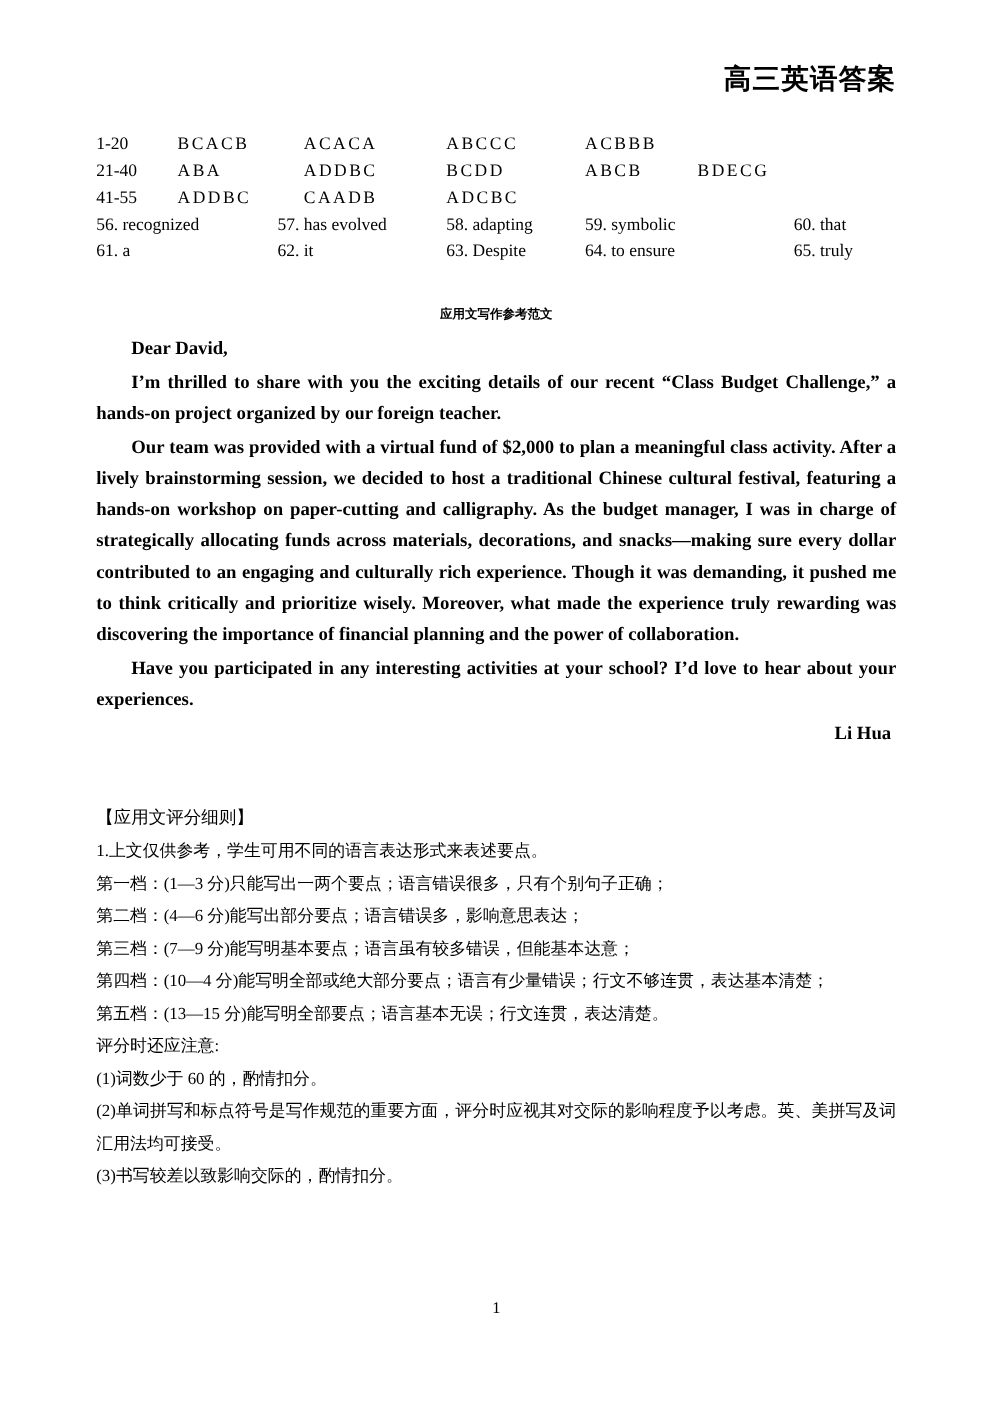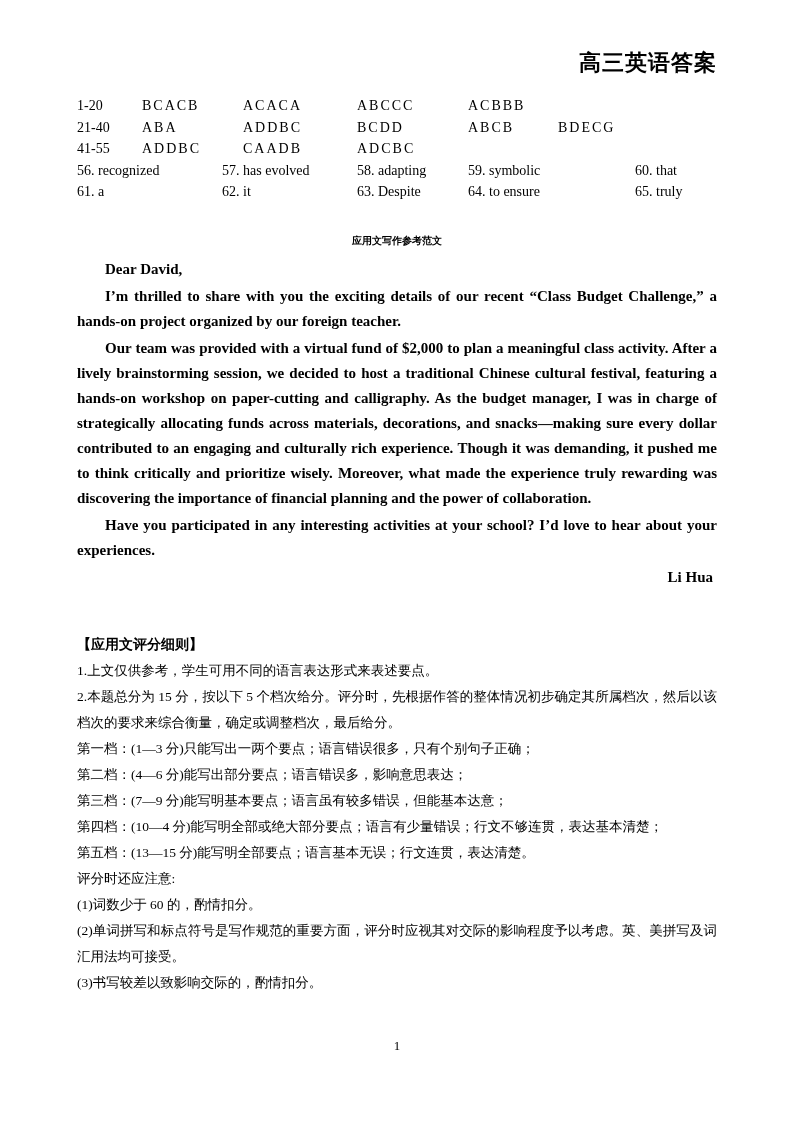--- a/index.html
+++ b/index.html
@@ -16,21 +16,21 @@
     left: 77px; top: 0;
     width: 640px;
   }
   .doc-title {
     margin-top: 48px;
     text-align: right;
     font-size: 22px;
     font-weight: bold;
     letter-spacing: 1px;
   }
-  .answer-key { margin-top: 20px; }
+  .answer-key { margin-top: 30px; }
   .ans-row { position: relative; height: 21.5px; font-size: 14px; }
   .ans-row .cell { position: absolute; top: 0; white-space: nowrap; }
   .ans-row .grp { letter-spacing: 2px; }
   .essay-heading {
     margin-top: 28px;
     text-align: center;
     font-weight: bold;
     font-size: 10px;
   }
   .letter {
@@ -42,21 +42,21 @@
   }
   .letter .para { text-indent: 28px; margin-top: 2px; }
   .salutation { text-indent: 0; }
   .closing, .signature { text-align: right; margin-top: 2px; }
   .signature { padding-right: 4px; }
   .rubric {
     margin-top: 42px;
     font-size: 13.5px;
     line-height: 26px;
   }
-  .rubric-heading { font-weight: bold; font-size: 14px; }
+  .rubric-heading { font-weight: normal; font-size: 14px; }
   .rubric-line { text-align: justify; }
   .page-number {
     position: absolute;
     left: 0; top: 1038px;
     width: 794px;
     text-align: center;
     font-size: 13px;
   }
 </style>
 </head>
@@ -110,21 +110,20 @@
     <p class="para salutation">Dear David,</p>
     <p class="para">I’m thrilled to share with you the exciting details of our recent “Class Budget Challenge,” a hands-on project organized by our foreign teacher.</p>
     <p class="para">Our team was provided with a virtual fund of $2,000 to plan a meaningful class activity. After a lively brainstorming session, we decided to host a traditional Chinese cultural festival, featuring a hands-on workshop on paper-cutting and calligraphy. As the budget manager, I was in charge of strategically allocating funds across materials, decorations, and snacks—making sure every dollar contributed to an engaging and culturally rich experience. Though it was demanding, it pushed me to think critically and prioritize wisely. Moreover, what made the experience truly rewarding was discovering the importance of financial planning and the power of collaboration.</p>
     <p class="para">Have you participated in any interesting activities at your school? I’d love to hear about your experiences.</p>
     <p class="para signature">Li Hua</p>
   </div>
 
   <div class="rubric">
     <div class="rubric-heading">【应用文评分细则】</div>
     <div class="rubric-line">1.上文仅供参考，学生可用不同的语言表达形式来表述要点。</div>
-    <div class="rubric-line">2.本题总分为 15 分，按以下 5 个档次给分。评分时，先根据作答的整体情况初步确定其所属档次，然后以该档次的要求来综合衡量，确定或调整档次，最后给分。</div>
     <div class="rubric-line">第一档：(1—3 分)只能写出一两个要点；语言错误很多，只有个别句子正确；</div>
     <div class="rubric-line">第二档：(4—6 分)能写出部分要点；语言错误多，影响意思表达；</div>
     <div class="rubric-line">第三档：(7—9 分)能写明基本要点；语言虽有较多错误，但能基本达意；</div>
     <div class="rubric-line">第四档：(10—4 分)能写明全部或绝大部分要点；语言有少量错误；行文不够连贯，表达基本清楚；</div>
     <div class="rubric-line">第五档：(13—15 分)能写明全部要点；语言基本无误；行文连贯，表达清楚。</div>
     <div class="rubric-line">评分时还应注意:</div>
     <div class="rubric-line">(1)词数少于 60 的，酌情扣分。</div>
     <div class="rubric-line">(2)单词拼写和标点符号是写作规范的重要方面，评分时应视其对交际的影响程度予以考虑。英、美拼写及词汇用法均可接受。</div>
     <div class="rubric-line">(3)书写较差以致影响交际的，酌情扣分。</div>
   </div>

